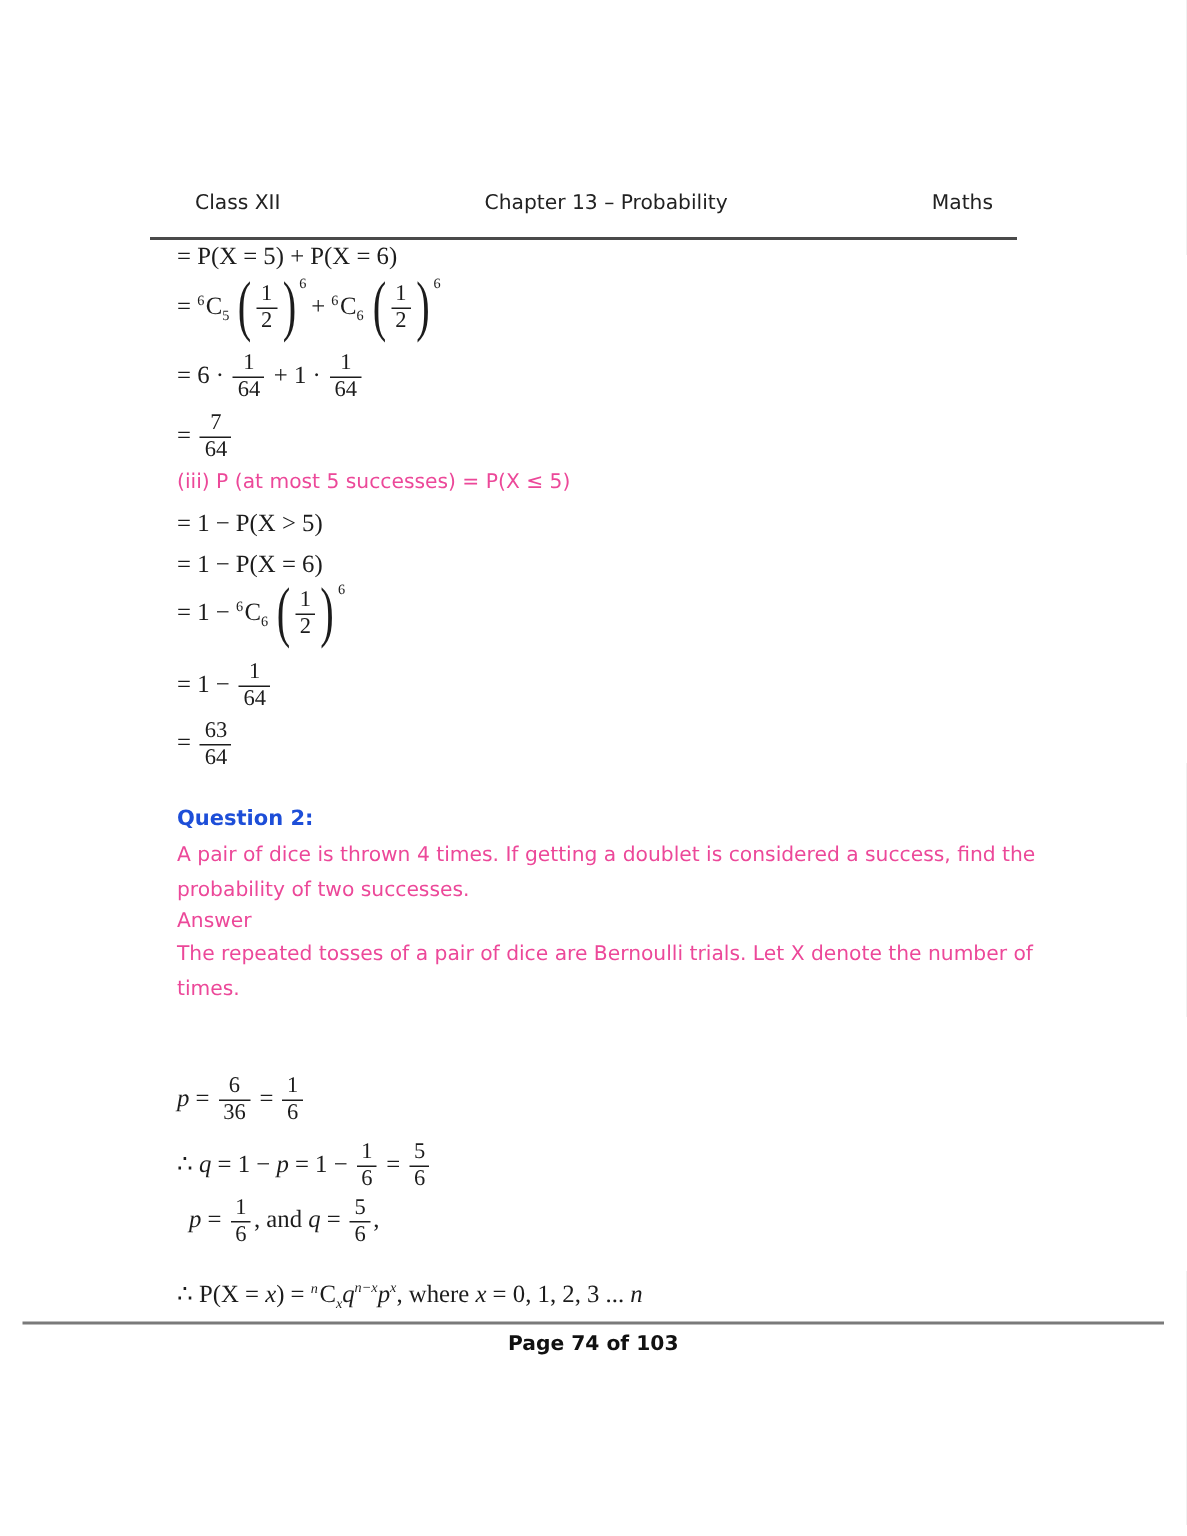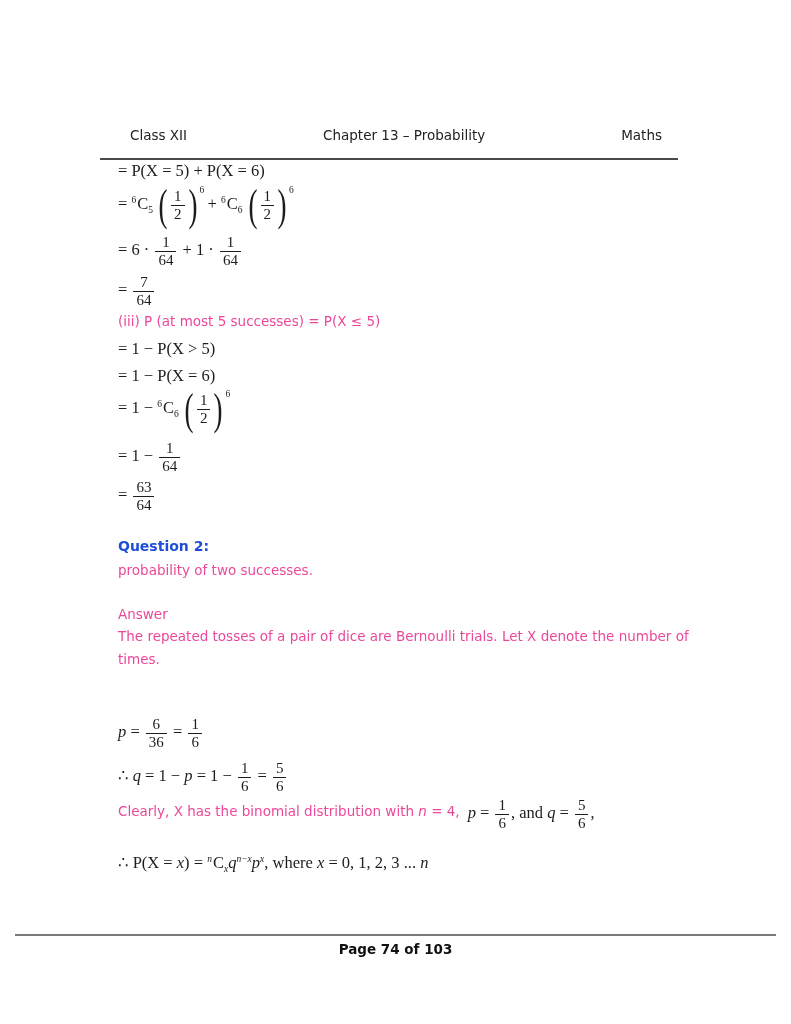--- a/index.html
+++ b/index.html
@@ -45,21 +45,21 @@
   .paren{
     display:inline-block;font-size:30px;font-weight:300;line-height:1;
     transform:scaleY(1.5) scaleX(0.9);color:#1c1c1c;padding:0 1px;
   }
   .pexp{font-size:9.5px;align-self:flex-start;position:relative;top:-3px;left:1px;}
   .clearly-row{display:flex;align-items:flex-end;}
   .clearly-row .lead{padding-bottom:9px;}
   .clearly-row .raised{margin-left:8px;}
   
   .footer{
-    position:absolute;left:15px;right:15px;top:934px;
+    position:absolute;left:15px;right:15px;top:881px;
     border-top:2.5px solid #7a7a7a;
     text-align:center;padding-top:5px;
     font-size:13.5px;font-weight:bold;color:#111;
   }
 </style>
 </head>
 <body>
 
 <div class="page">
 
@@ -136,20 +136,21 @@
   </div>
 
   <div class="abs math" style="top:479px">
     <span>=</span>
     <span class="frac"><span class="num">63</span><span class="den">64</span></span>
   </div>
 
   <div class="abs qhead" style="top:538px">Question 2:</div>
 
   <div class="abs txt" style="top:559px">
+    <div>A pair of dice is thrown 4 times. If getting a doublet is considered a success, find the</div>
     <div>probability of two successes.</div>
   </div>
 
   <div class="abs txt" style="top:603px">Answer</div>
 
   <div class="abs txt" style="top:625px">
     <div>The repeated tosses of a pair of dice are Bernoulli trials. Let X denote the number of</div>
     <div>times.</div>
   </div>
 
@@ -166,21 +167,20 @@
     <span class="iv">q</span>
     <span>= 1 −</span>
     <span class="iv">p</span>
     <span>= 1 −</span>
     <span class="frac"><span class="num">1</span><span class="den">6</span></span>
     <span>=</span>
     <span class="frac"><span class="num">5</span><span class="den">6</span></span>
   </div>
 
   <div class="abs clearly-row" style="top:797px">
-    <div class="txt lead"><span>Clearly, X has the binomial distribution with </span><span class="iv">n</span><span> = 4,</span></div>
     <div class="math raised">
       <span class="iv">p</span>
       <span>=</span>
       <span class="frac"><span class="num">1</span><span class="den">6</span></span><span>, and</span>
       <span class="iv">q</span>
       <span>=</span>
       <span class="frac"><span class="num">5</span><span class="den">6</span></span>
     </div>
     <div class="math lead">,</div>
   </div>

